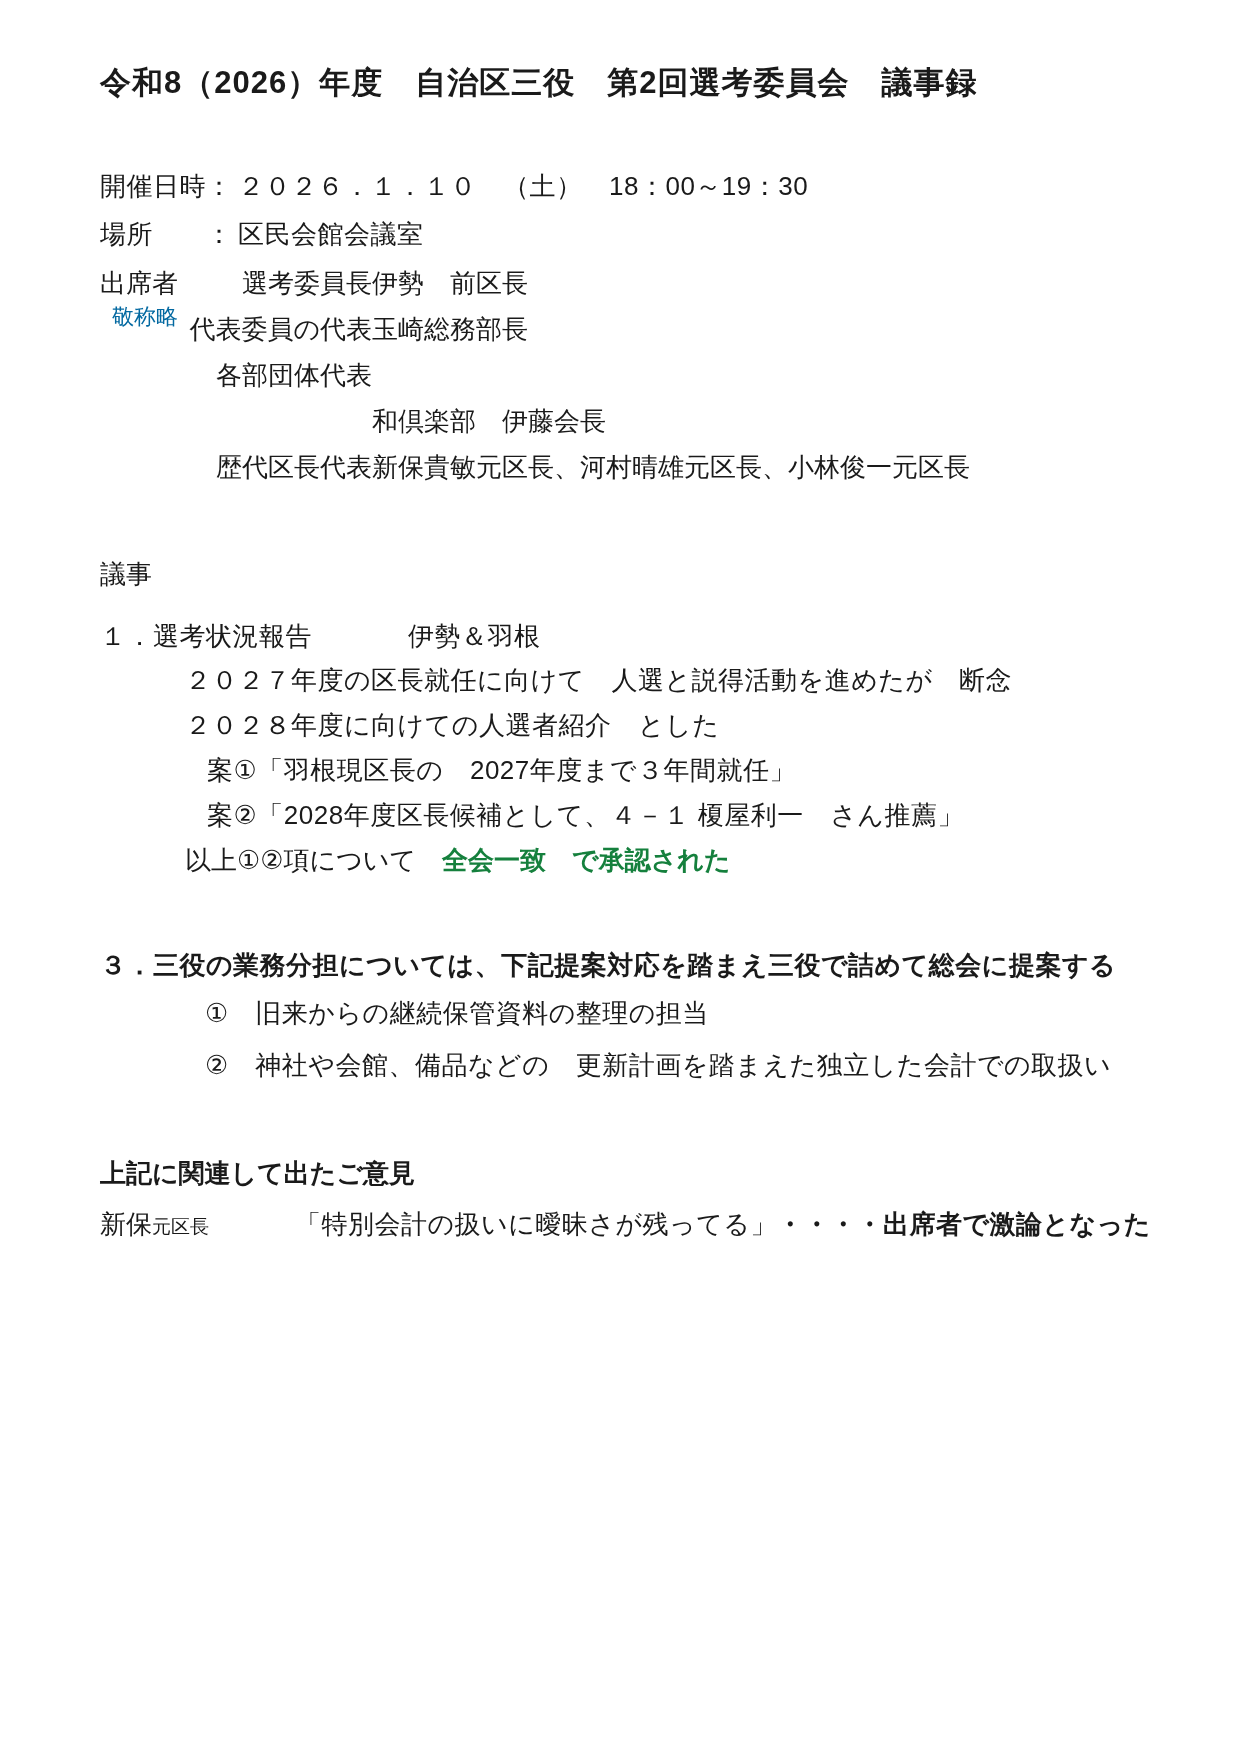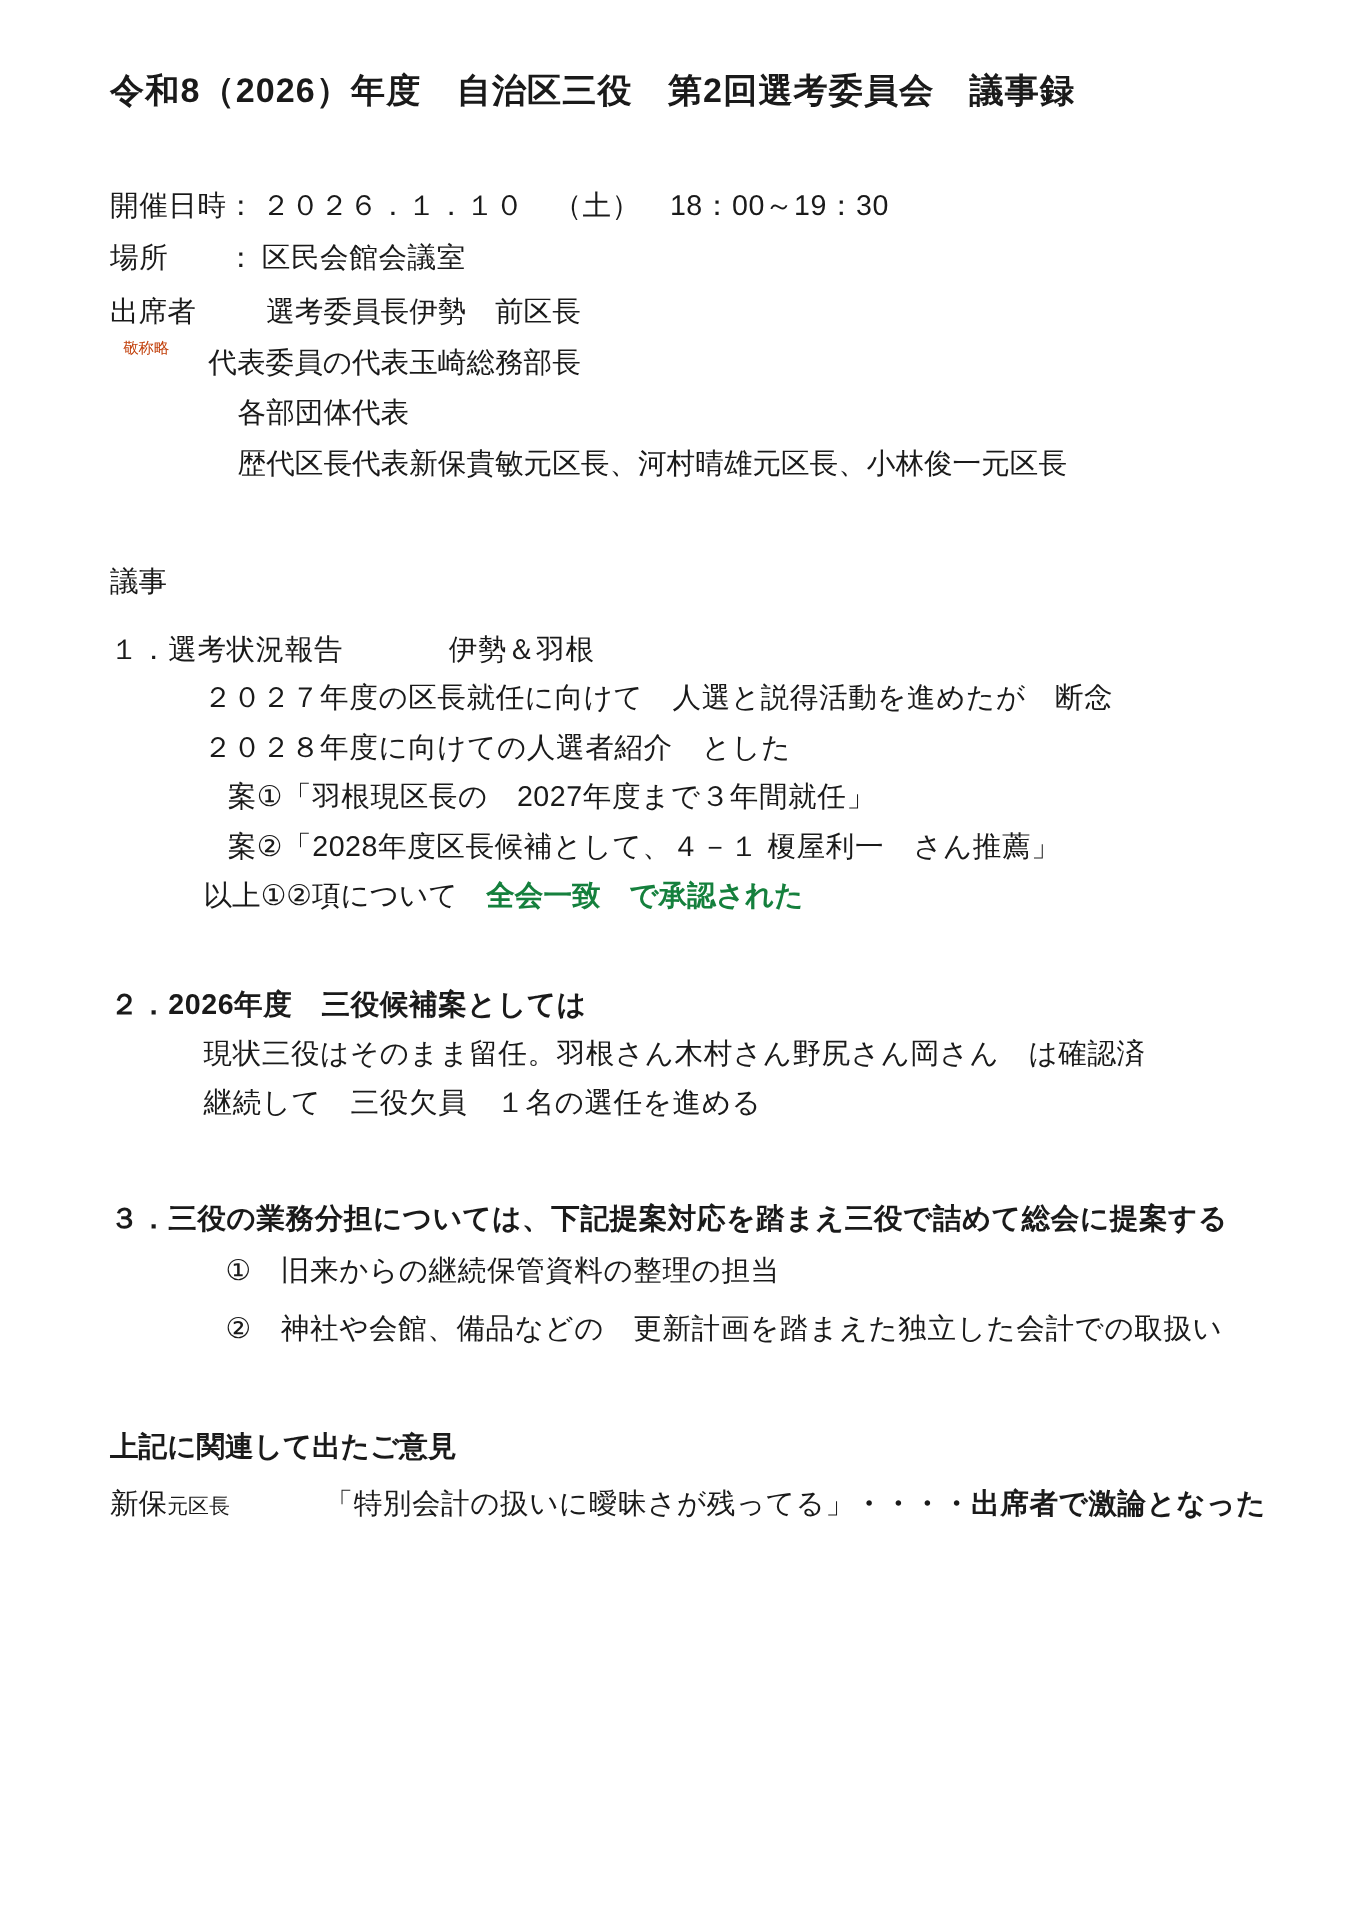--- a/index.html
+++ b/index.html
@@ -38,25 +38,25 @@
   .attendees {
     display: flex;
     font-size: 26px;
     margin-top: 2px;
   }
   .att-left {
     flex: 0 0 86px;
     line-height: 46px;
   }
   .att-note {
-    font-size: 14px;
+    font-size: 22px;
     line-height: 17px;
     margin-left: 12px;
     margin-top: 2px;
-    color: #c2410c;
+    color: #0369a1;
   }
   .att-rows { flex: 1; text-align: right; }
   .att-row {
     display: flex;
     line-height: 46px;
   }
   .att-role { flex: 0 0 186px; }
   .officers {
     line-height: 46px;
   }
@@ -135,20 +135,21 @@
       </div>
       <div class="att-row">
         <span class="att-role">代表委員の代表</span>
         <span class="att-names">玉崎総務部長</span>
       </div>
       <div class="att-row">
         <span class="att-role">各部団体代表</span>
       </div>
       <div class="att-row">
         <span class="att-role"></span>
+        <span class="att-names">和倶楽部　伊藤会長</span>
       </div>
       <div class="att-row">
         <span class="att-role">歴代区長代表</span>
         <span class="att-names">新保貴敏元区長、河村晴雄元区長、小林俊一元区長</span>
       </div>
     </div>
   </div>
 
   <div class="agenda-label">議事</div>
 
@@ -162,27 +163,20 @@
       <div class="sub-lines">
         <div class="line">案①「羽根現区長の　2027年度まで３年間就任」</div>
         <div class="line">案②「2028年度区長候補として、４－１ 榎屋利一　さん推薦」</div>
       </div>
       <div class="conclusion">
         <span>以上①②項について</span><span class="highlight-red">全会一致　で承認された</span>
       </div>
     </div>
   </div>
 
-  <div class="section gap-lg">
-    <div class="sec-heading bold">２．2026年度　三役候補案としては</div>
-    <div class="sec-body">
-      <div class="line">現状三役はそのまま留任。羽根さん木村さん野尻さん岡さん　は確認済</div>
-      <div class="line">継続して　三役欠員　１名の選任を進める</div>
-    </div>
-  </div>
 
   <div class="section gap-xl">
     <div class="sec-heading bold">３．三役の業務分担については、下記提案対応を踏まえ三役で詰めて総会に提案する</div>
     <div class="numbered-items">
       <div class="line">①　旧来からの継続保管資料の整理の担当</div>
       <div class="line">②　神社や会館、備品などの　更新計画を踏まえた独立した会計での取扱い</div>
     </div>
   </div>
 
 

